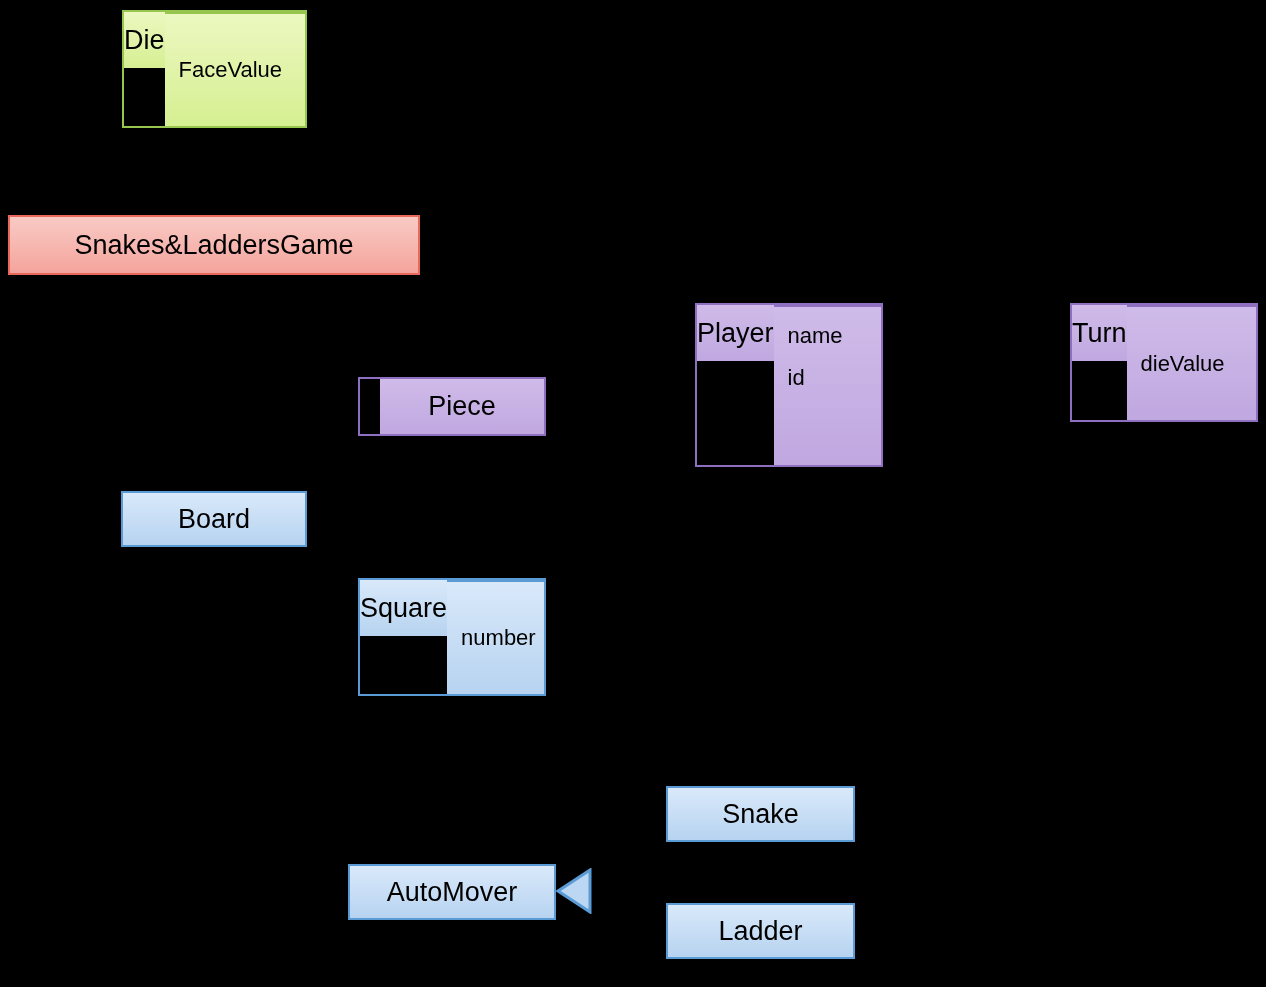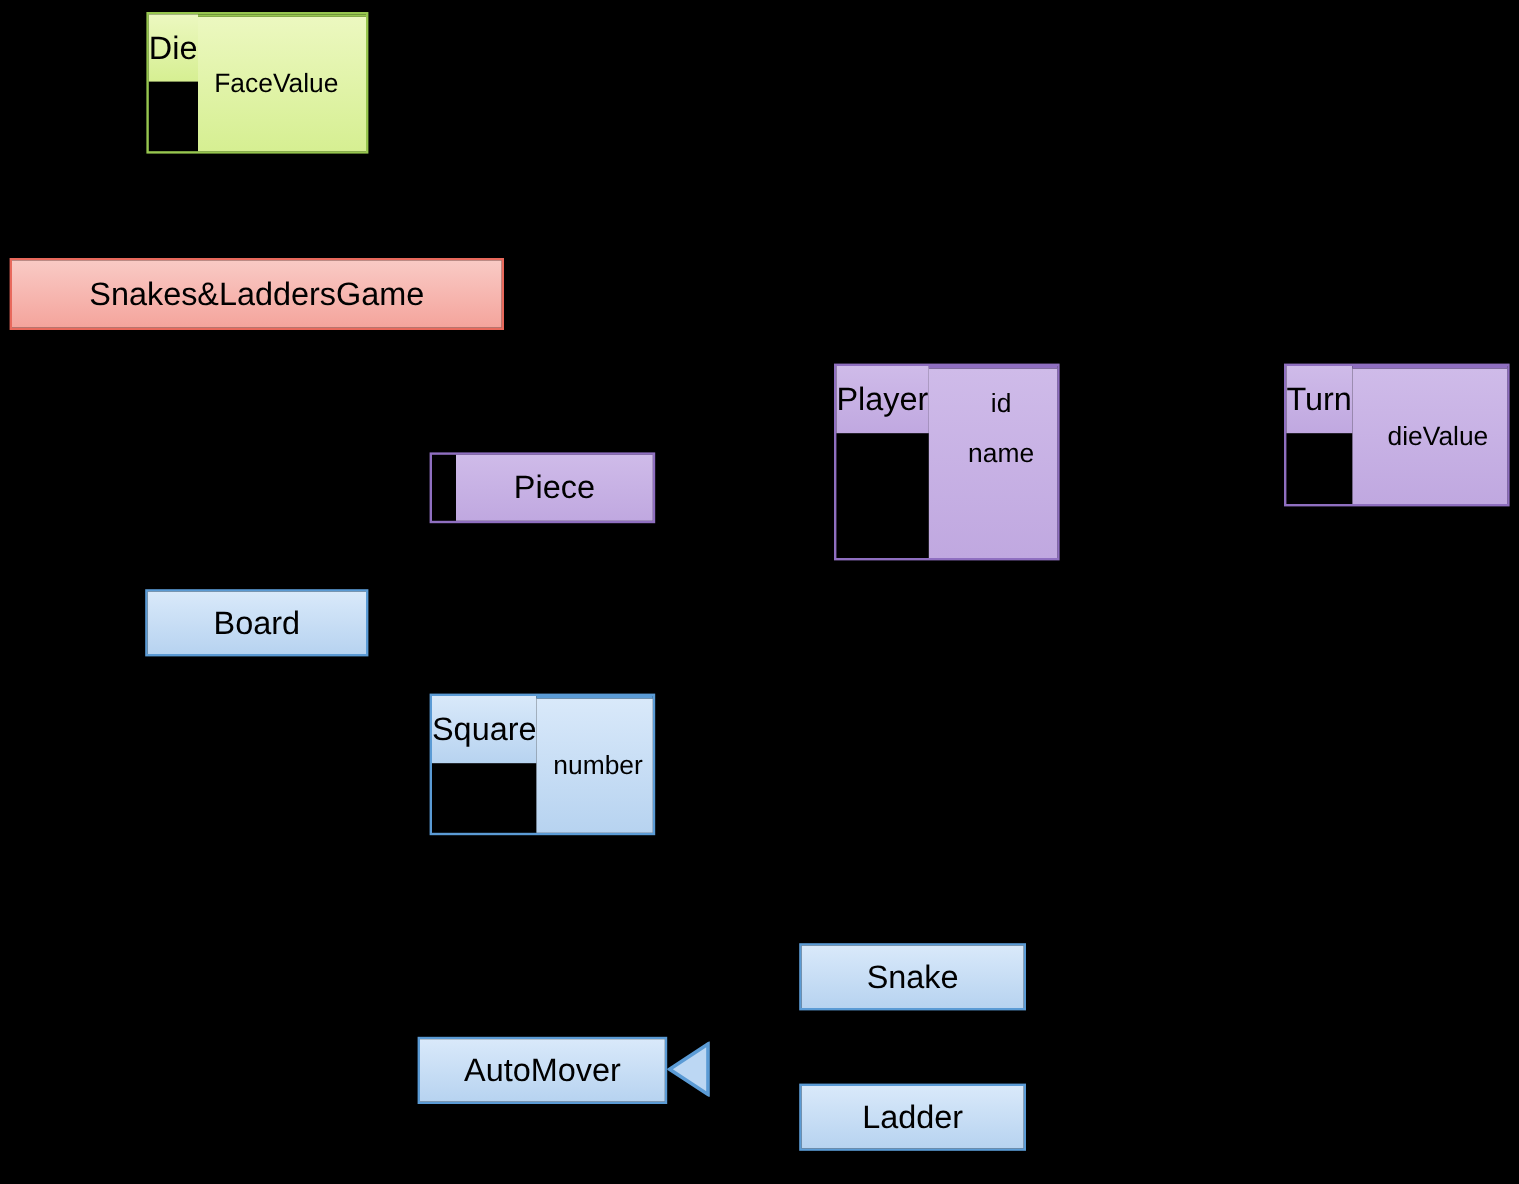--- a/index.html
+++ b/index.html
@@ -51,21 +51,21 @@
   .theme-green { border-color: #97c64f; }
   .theme-green .uml-title,
   .theme-green .uml-attrs { background: linear-gradient(#ecf8c0, #d6ef92); border-color: #97c64f; }
 
   .theme-red { border-color: #e8695c; }
   .theme-red .uml-title,
   .theme-red .uml-attrs { background: linear-gradient(#f9cac5, #f4a49c); border-color: #e8695c; }
 
   .theme-purple { border-color: #8f6fc0; }
   .theme-purple .uml-title,
-  .theme-purple .uml-attrs { background: linear-gradient(#cfbbe9, #c0a8e0); border-color: #8f6fc0; text-align: center; }
+  .theme-purple .uml-attrs { background: linear-gradient(#cfbbe9, #c0a8e0); border-color: #8f6fc0; }
 
   .theme-blue { border-color: #5b9bd5; }
   .theme-blue .uml-title,
   .theme-blue .uml-attrs { background: linear-gradient(#d9e9fa, #b7d3f0); border-color: #5b9bd5; }
 
   
   .has-attrs .uml-title { flex: none; height: 56px; }
 
   
   #box-die       { left: 122px; top: 10px;  width: 185px; height: 118px; }
@@ -101,22 +101,22 @@
     </div>
   </div>
 
   <div class="uml-box theme-red" id="box-game">
     <div class="uml-title">Snakes&amp;LaddersGame</div>
   </div>
 
   <div class="uml-box theme-purple has-attrs" id="box-player">
     <div class="uml-title">Player</div>
     <div class="uml-attrs">
+      <div class="uml-attr">name</div>
       <div class="uml-attr">id</div>
-      <div class="uml-attr">name</div>
     </div>
   </div>
 
   <div class="uml-box theme-purple has-attrs" id="box-turn">
     <div class="uml-title">Turn</div>
     <div class="uml-attrs">
       <div class="uml-attr">dieValue</div>
     </div>
   </div>
 

